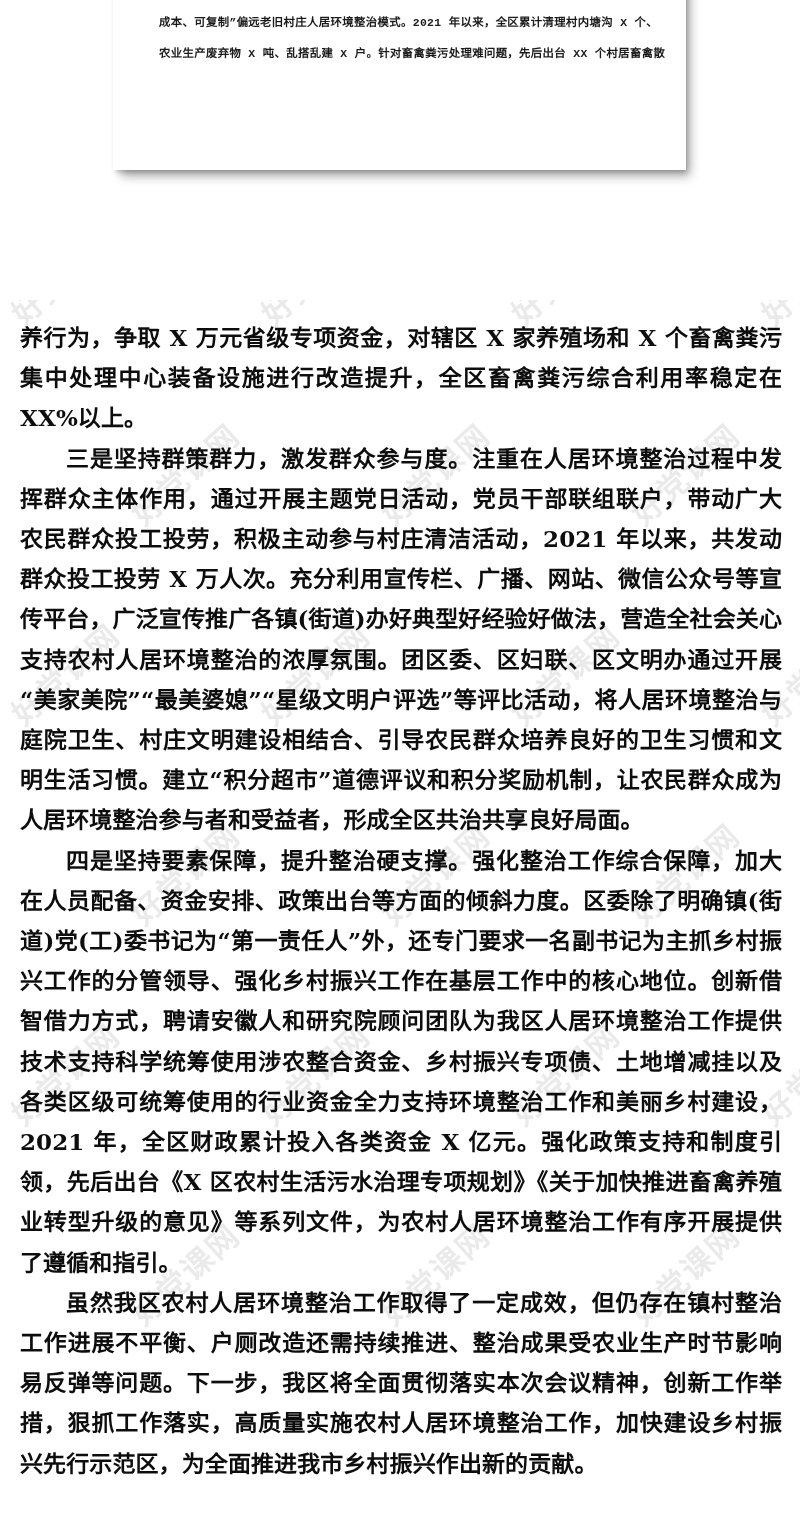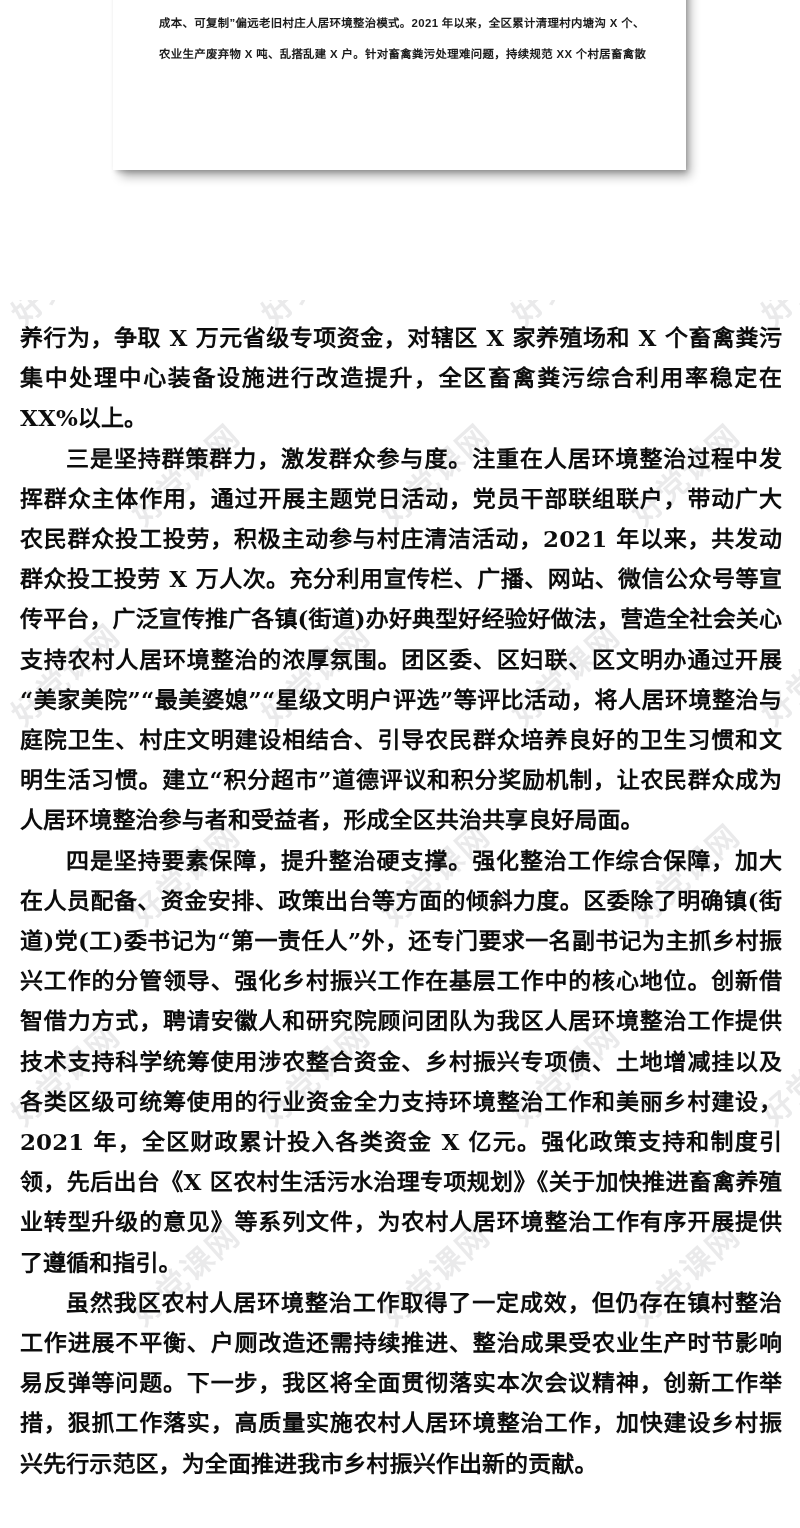--- a/index.html
+++ b/index.html
@@ -33,21 +33,21 @@
     overflow: hidden;
     z-index: 3;
   }
   .frag-line {
     font-size: 11.4px;
     line-height: 31px;
     letter-spacing: 0.35px;
     color: #1b1b1b;
     white-space: nowrap;
     font-weight: 600;
-    font-family: Liberation Sans, sans-serif;
+    font-family: Liberation Mono, monospace;
   }
   .frag-line.l1 { margin-top: 46px; padding-left: 24px; }
   .frag-line.l2 { padding-left: 24px; }
 
   
   .watermark-layer {
     position: absolute;
     left: 0;
     top: 300px;
     width: 800px;
@@ -114,21 +114,21 @@
     <span class="wm" style="left: 250px; top: 800px; transform: rotate(-42deg);">好党课网</span>
     <span class="wm" style="left: 500px; top: 800px; transform: rotate(-42deg);">好党课网</span>
     <span class="wm" style="left: 750px; top: 800px; transform: rotate(-42deg);">好党课网</span>
     <span class="wm" style="left: 120px; top: 1000px; transform: rotate(-42deg);">好党课网</span>
     <span class="wm" style="left: 370px; top: 1000px; transform: rotate(-42deg);">好党课网</span>
     <span class="wm" style="left: 620px; top: 1000px; transform: rotate(-42deg);">好党课网</span>
   </div>
 
 <div class="page-fragment">
   <div class="frag-line l1">成本、可复制”偏远老旧村庄人居环境整治模式。2021 年以来，全区累计清理村内塘沟 X 个、</div>
-  <div class="frag-line l2">农业生产废弃物 X 吨、乱搭乱建 X 户。针对畜禽粪污处理难问题，持续规范 XX 个村居畜禽散</div>
+  <div class="frag-line l2">农业生产废弃物 X 吨、乱搭乱建 X 户。针对畜禽粪污处理难问题，先后出台 XX 个村居畜禽散</div>
 </div>
 
 <div class="doc-body">
   <p class="para">养行为，争取 X 万元省级专项资金，对辖区 X 家养殖场和 X 个畜禽粪污集中处理中心装备设施进行改造提升，全区畜禽粪污综合利用率稳定在 XX%以上。</p>
   <p class="para indent">三是坚持群策群力，激发群众参与度。注重在人居环境整治过程中发挥群众主体作用，通过开展主题党日活动，党员干部联组联户，带动广大农民群众投工投劳，积极主动参与村庄清洁活动，2021 年以来，共发动群众投工投劳 X 万人次。充分利用宣传栏、广播、网站、微信公众号等宣传平台，广泛宣传推广各镇(街道)办好典型好经验好做法，营造全社会关心支持农村人居环境整治的浓厚氛围。团区委、区妇联、区文明办通过开展“美家美院”“最美婆媳”“星级文明户评选”等评比活动，将人居环境整治与庭院卫生、村庄文明建设相结合、引导农民群众培养良好的卫生习惯和文明生活习惯。建立“积分超市”道德评议和积分奖励机制，让农民群众成为人居环境整治参与者和受益者，形成全区共治共享良好局面。</p>
   <p class="para indent">四是坚持要素保障，提升整治硬支撑。强化整治工作综合保障，加大在人员配备、资金安排、政策出台等方面的倾斜力度。区委除了明确镇(街道)党(工)委书记为“第一责任人”外，还专门要求一名副书记为主抓乡村振兴工作的分管领导、强化乡村振兴工作在基层工作中的核心地位。创新借智借力方式，聘请安徽人和研究院顾问团队为我区人居环境整治工作提供技术支持科学统筹使用涉农整合资金、乡村振兴专项债、土地增减挂以及各类区级可统筹使用的行业资金全力支持环境整治工作和美丽乡村建设，2021 年，全区财政累计投入各类资金 X 亿元。强化政策支持和制度引领，先后出台《X 区农村生活污水治理专项规划》《关于加快推进畜禽养殖业转型升级的意见》等系列文件，为农村人居环境整治工作有序开展提供了遵循和指引。</p>
   <p class="para indent">虽然我区农村人居环境整治工作取得了一定成效，但仍存在镇村整治工作进展不平衡、户厕改造还需持续推进、整治成果受农业生产时节影响易反弹等问题。下一步，我区将全面贯彻落实本次会议精神，创新工作举措，狠抓工作落实，高质量实施农村人居环境整治工作，加快建设乡村振兴先行示范区，为全面推进我市乡村振兴作出新的贡献。</p>
 </div>
 
 </body></html>

